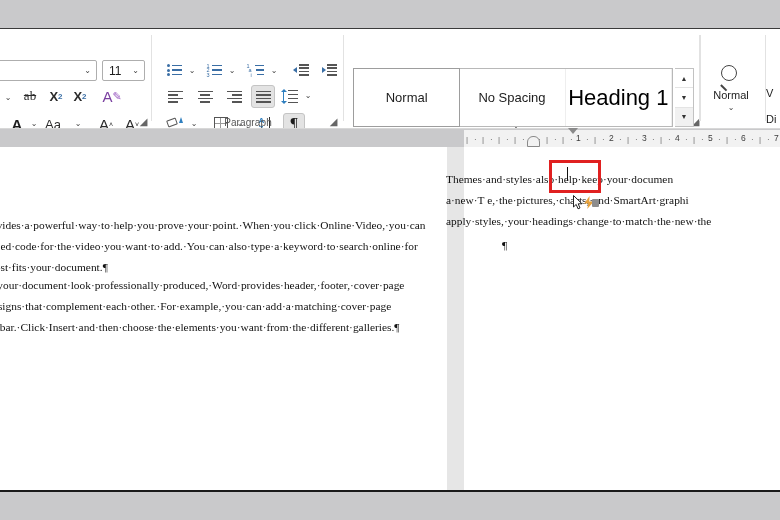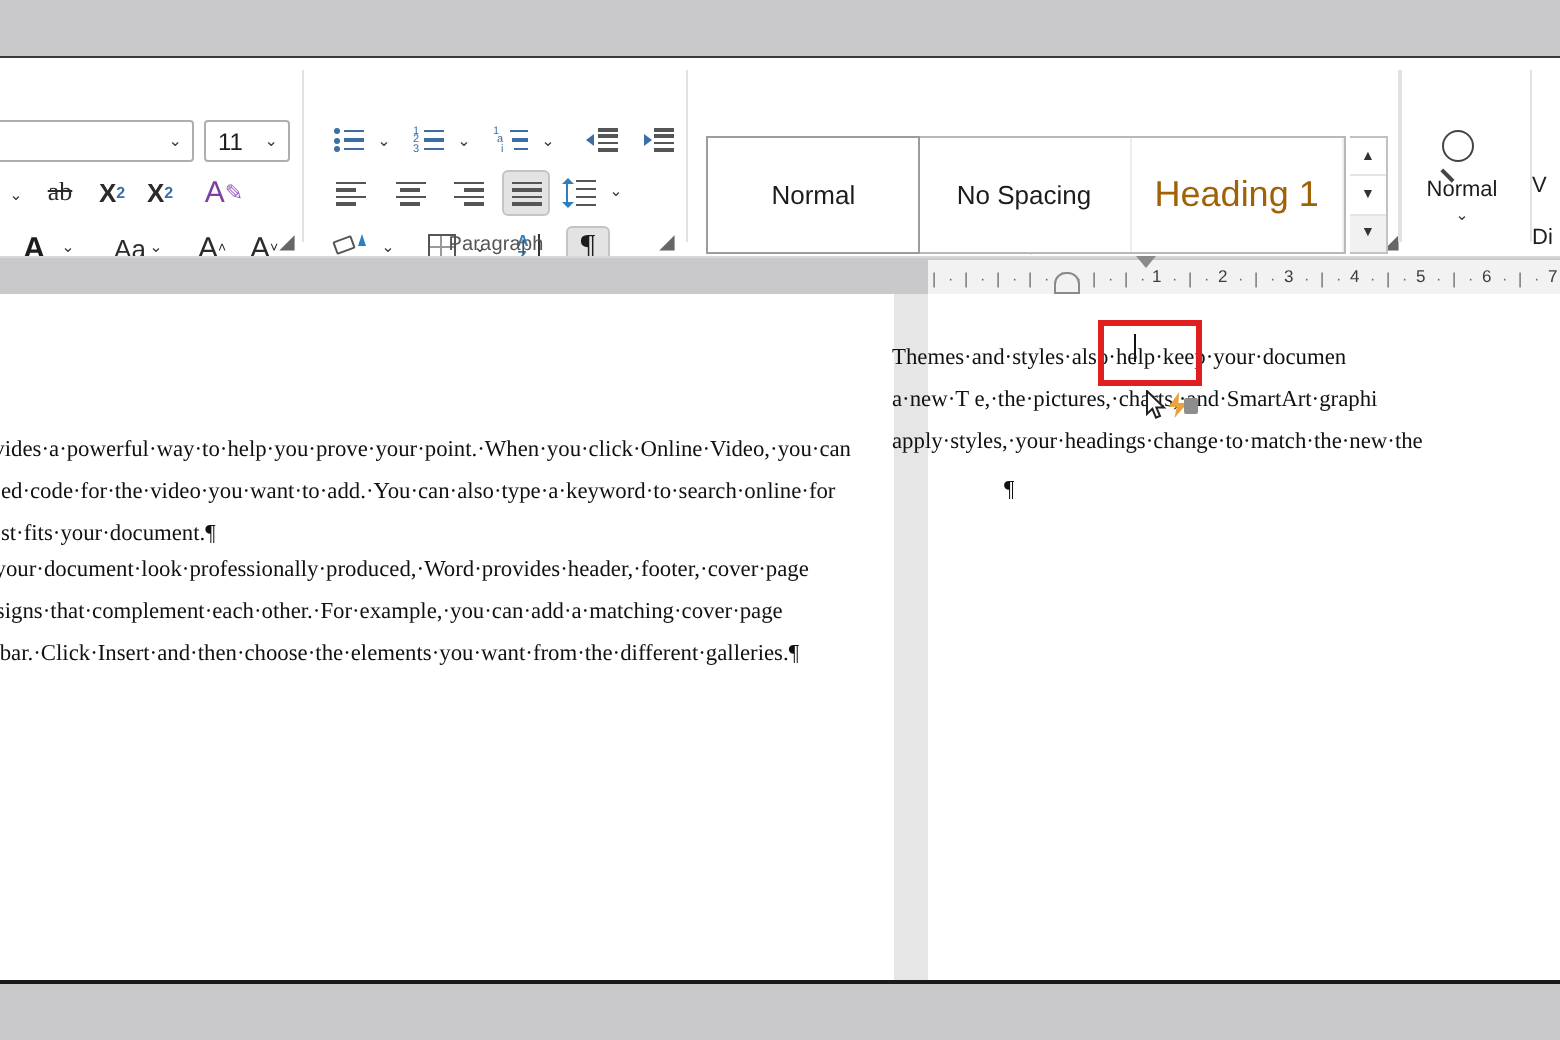--- a/index.html
+++ b/index.html
@@ -141,21 +141,21 @@
   
   .gallery {
     position:absolute; left:353px; top:39px; width:320px; height:59px;
     border:1px solid #b8b8b8; background:#fff; display:flex;
   }
   .sty {
     flex:1; display:flex; align-items:center; justify-content:center;
     font-size:13px; color:#1c1c1c; border-right:1px solid #eee;
   }
   .sty.sel { border:1px solid #9d9d9d; margin:-1px; background:#fff; }
-  .sty.h1  { font-size:18px; color:#a16207; font-weight:400; }
+  .sty.h1  { font-size:22px; color:#000000; font-weight:400; }
   .sty-scroll {
     position:absolute; left:675px; top:39px; width:19px; height:59px;
     border:1px solid #c2c2c2; border-left:none; background:#fff;
     display:flex; flex-direction:column;
   }
   .sty-scroll div {
     flex:1; display:flex; align-items:center; justify-content:center;
     font-size:7px; color:#333; border-bottom:1px solid #e4e4e4;
   }
   .sty-scroll div:last-child { border-bottom:none; background:#f1f1f1; }
@@ -267,21 +267,21 @@
       <div class="btn sub" style="left:70px; top:58px; width:20px; height:18px;">X<sup>2</sup></div>
       <div class="btn" style="left:100px; top:57px; width:24px; height:20px;">
           <span class="penA">A</span>
           <span style="font-size:11px;color:#9a5cc0;">✎</span>
         </div>
 
       <div class="btn" style="left:6px; top:85px; width:22px; height:20px;">
           <span class="aRed">A</span>
         </div>
       <div class="btn cv" style="left:28px; top:86px; width:12px; height:16px;">⌄</div>
-      <div class="btn" style="left:52px; top:85px; width:26px; height:20px; font-size:13px;text-align:right;">Aa</div>
+      <div class="btn" style="left:40px; top:85px; width:26px; height:20px; font-size:13px;text-align:right;">Aa</div>
       <div class="btn cv" style="left:72px; top:86px; width:12px; height:16px;">⌄</div>
       <div class="btn" style="left:95px; top:85px; width:22px; height:20px; font-size:15px;">A<sup style="font-size:7px;">˄</sup></div>
       <div class="btn" style="left:121px; top:85px; width:22px; height:20px; font-size:15px;">A<sup style="font-size:7px;">˅</sup></div>
 
       <div class="dlg" style="left:138px;">◢</div>
       <div class="group-sep" style="left:151px;"></div>
     </div>
 
     <div class="group" style="left:152px; width:192px;">
 

